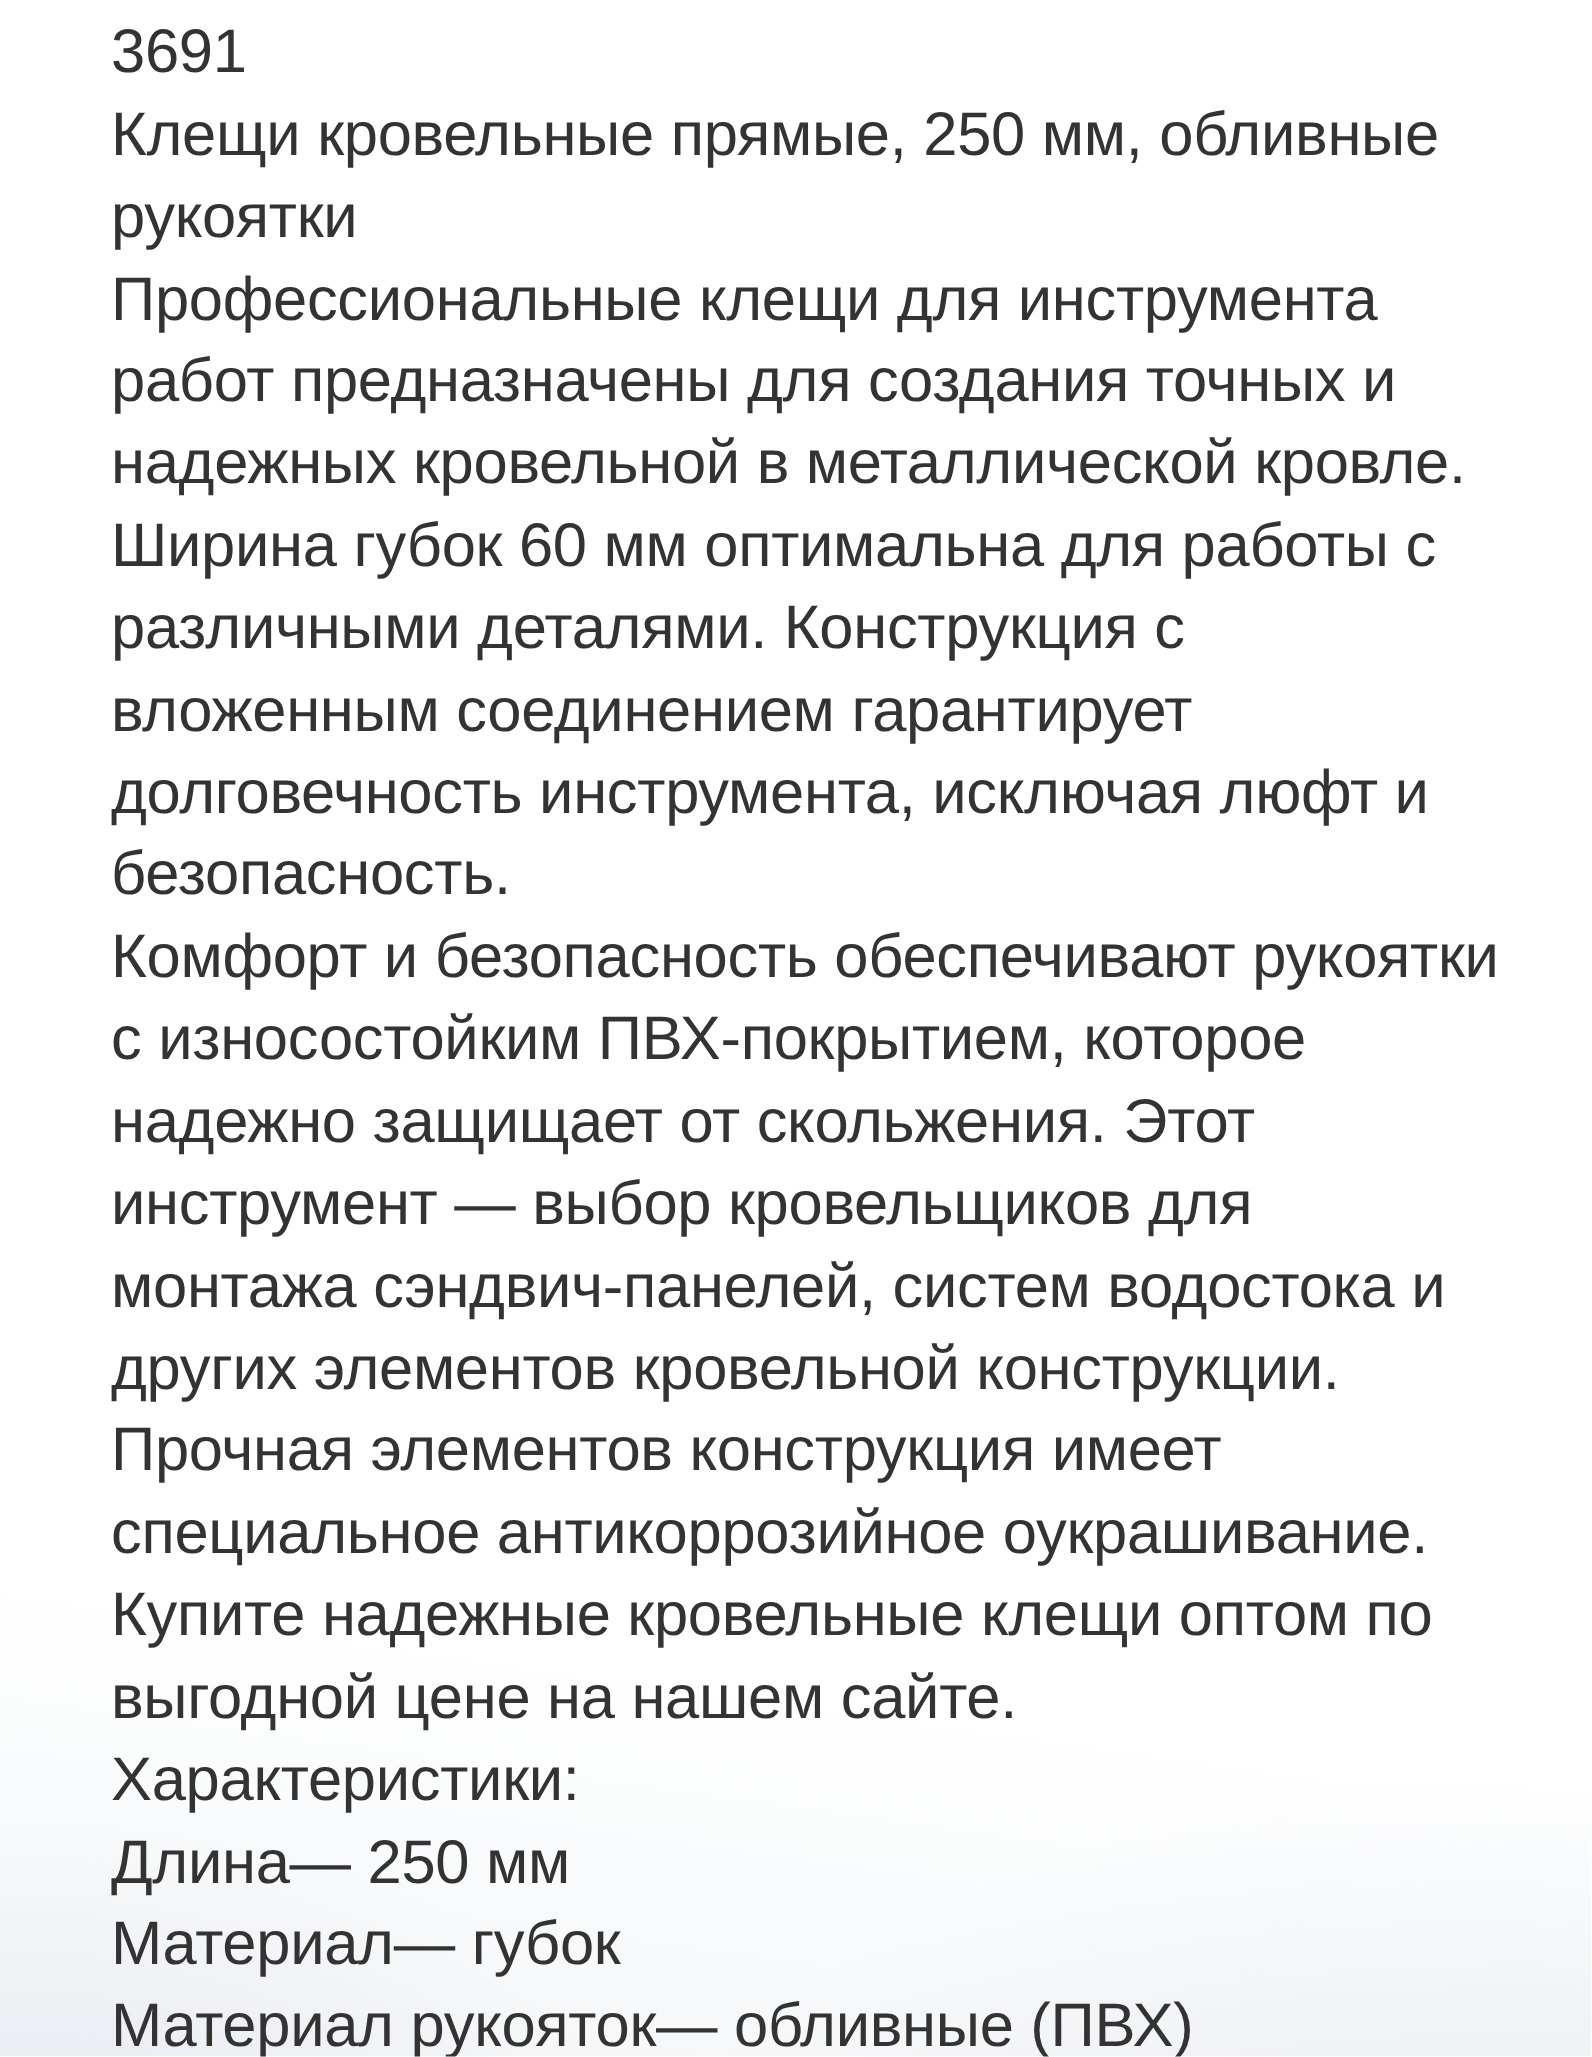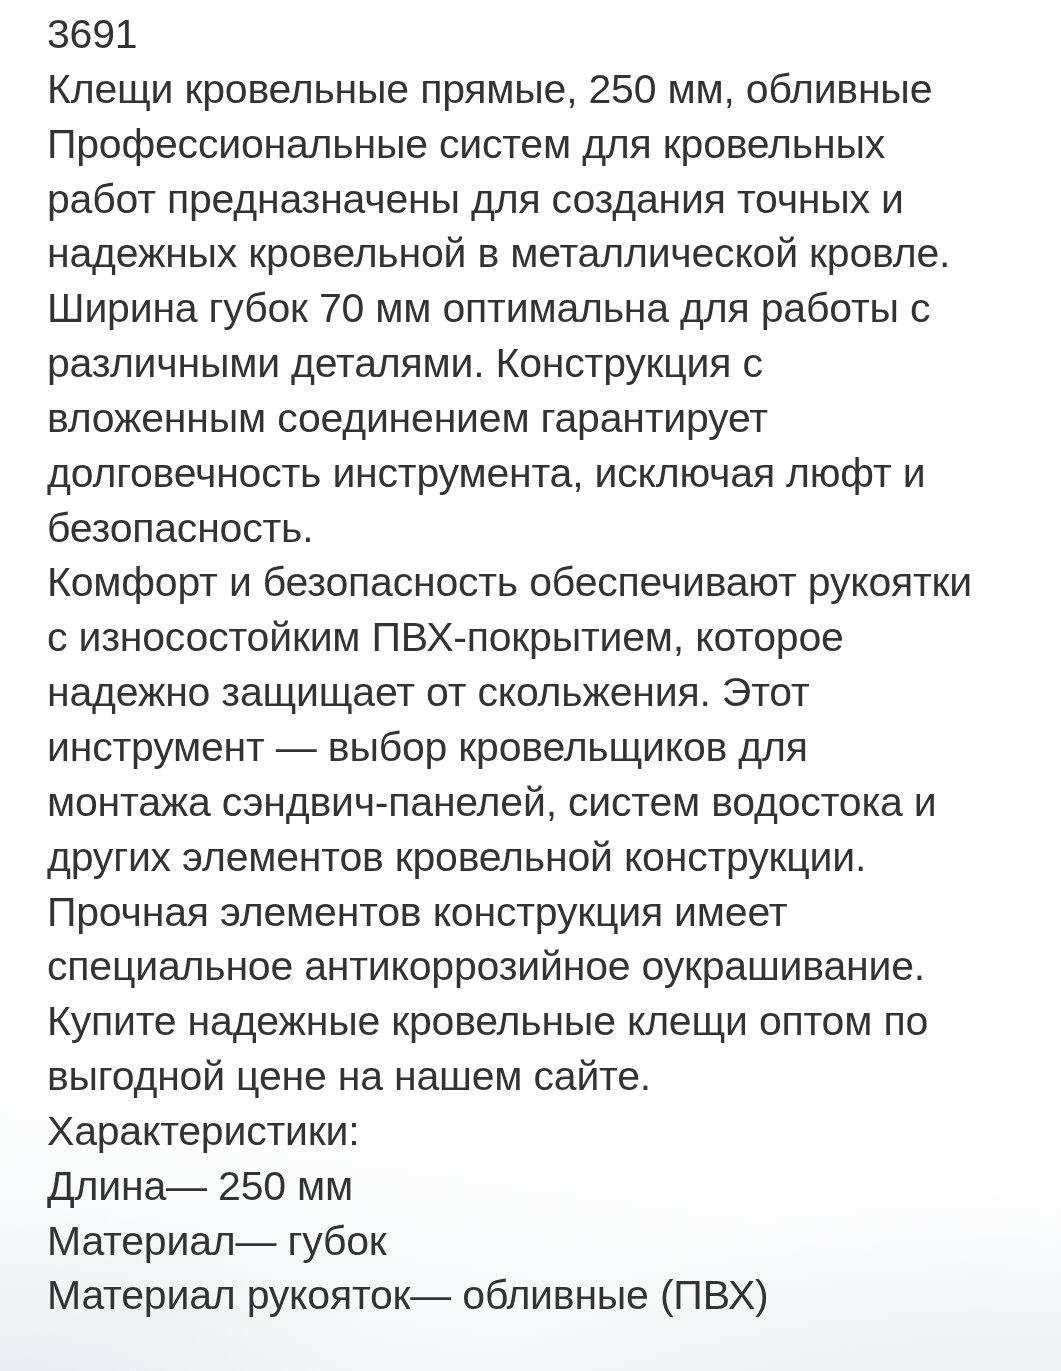--- a/index.html
+++ b/index.html
@@ -22,20 +22,21 @@
     padding: 7px 10px 0 47px;
     color: #333333;
     z-index: 1;
   }
   .line {
     font-size: 41px;
     line-height: 54.85px;
     letter-spacing: -0.2px;
     white-space: nowrap;
     color: #333333;
+    margin-left: 27px;
   }
   
   .bottom-shade {
     position: absolute;
     left: 0;
     top: 0;
     width: 1061px;
     height: 1371px;
     pointer-events: none;
     z-index: 0;
@@ -47,24 +48,25 @@
 </style>
 </head>
 <body>
 
 <div class="bottom-shade"></div>
 
 <main class="page">
   <div id="text-block">
       <div class="line">3691</div>
       <div class="line">Клещи кровельные прямые, 250 мм, обливные</div>
-      <div class="line">Профессиональные систем для кровельных</div>
+      <div class="line">рукоятки</div>
+      <div class="line">Профессиональные клещи для инструмента</div>
       <div class="line">работ предназначены для создания точных и</div>
       <div class="line">надежных кровельной в металлической кровле.</div>
-      <div class="line">Ширина губок 70 мм оптимальна для работы с</div>
+      <div class="line">Ширина губок 60 мм оптимальна для работы с</div>
       <div class="line">различными деталями. Конструкция с</div>
       <div class="line">вложенным соединением гарантирует</div>
       <div class="line">долговечность инструмента, исключая люфт и</div>
       <div class="line">безопасность.</div>
       <div class="line">Комфорт и безопасность обеспечивают рукоятки</div>
       <div class="line">с износостойким ПВХ-покрытием, которое</div>
       <div class="line">надежно защищает от скольжения. Этот</div>
       <div class="line">инструмент — выбор кровельщиков для</div>
       <div class="line">монтажа сэндвич-панелей, систем водостока и</div>
       <div class="line">других элементов кровельной конструкции.</div>

